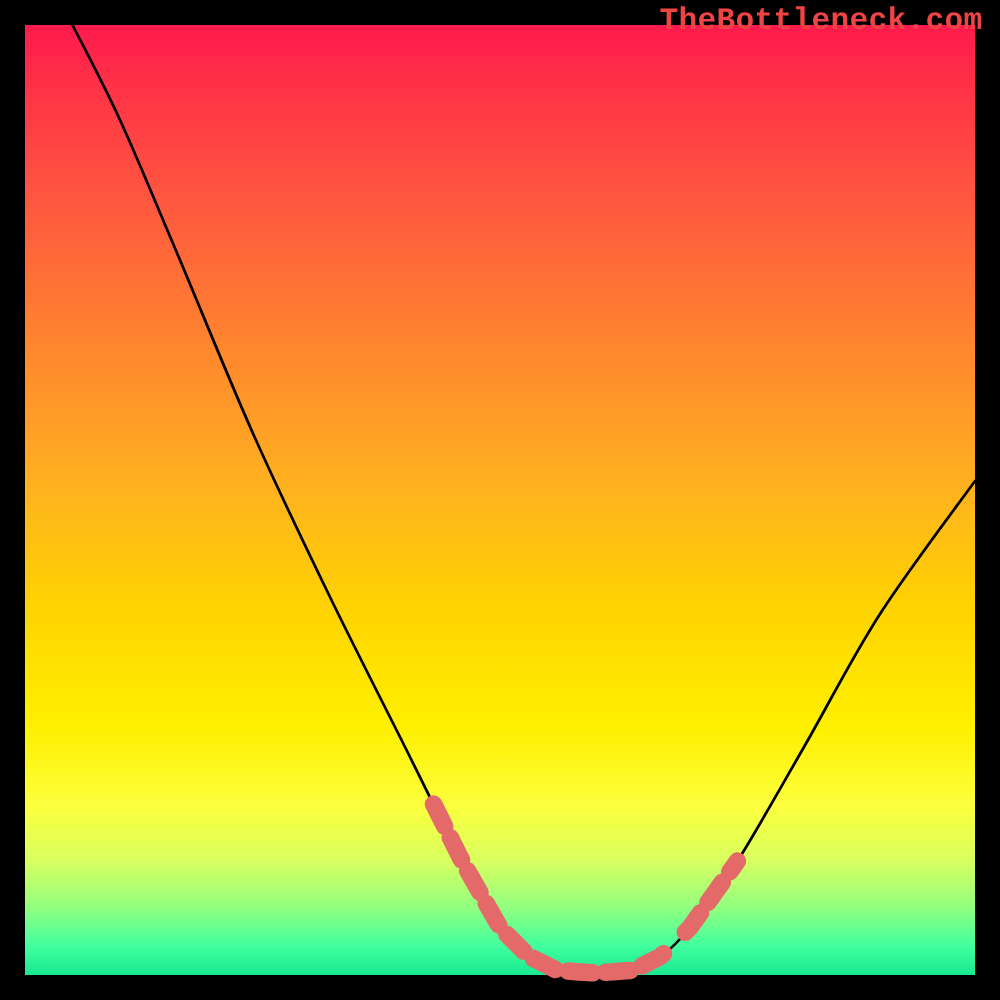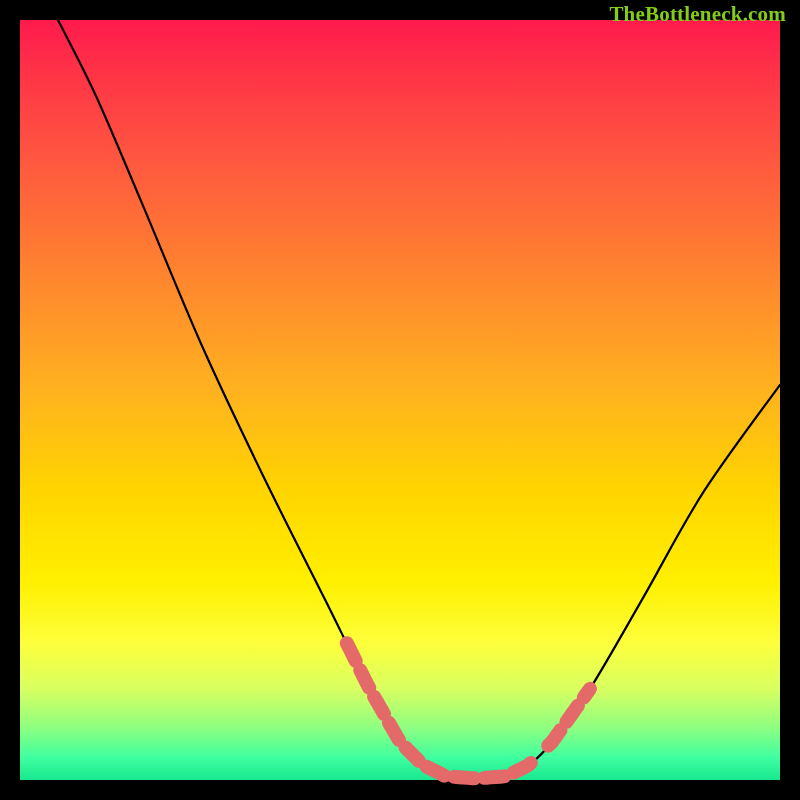--- a/index.html
+++ b/index.html
@@ -36,24 +36,24 @@
       #d8ff60 88%,
       #90ff80 93%,
       #40ffa0 97%,
       #18e890 100%
     );
   }
   .watermark {
     position: absolute;
     top: 2px;
     right: 14px;
-    font-family: Liberation Serif, serif;
-    font-size: 21px;
+    font-family: Liberation Mono, monospace;
+    font-size: 25px;
     font-weight: bold;
-    color: #84cc16;
+    color: #ef4444;
     letter-spacing: 0.2px;
   }
   svg.curve {
     position: absolute;
     left: 0;
     top: 0;
     width: 760px;
     height: 760px;
     overflow: visible;
   }

